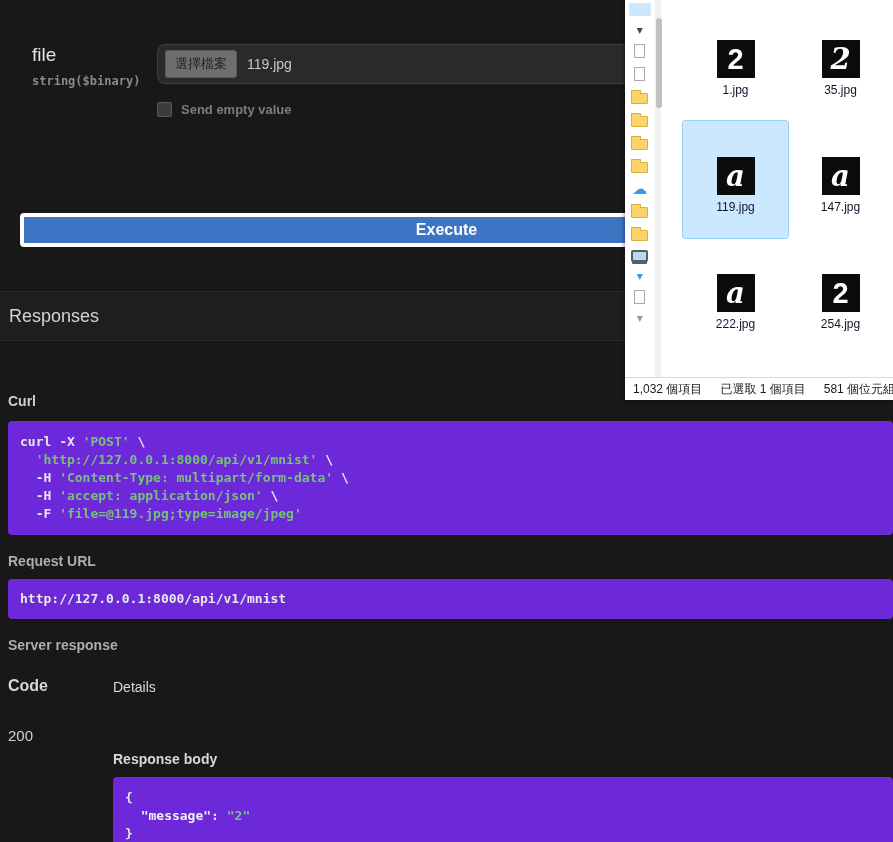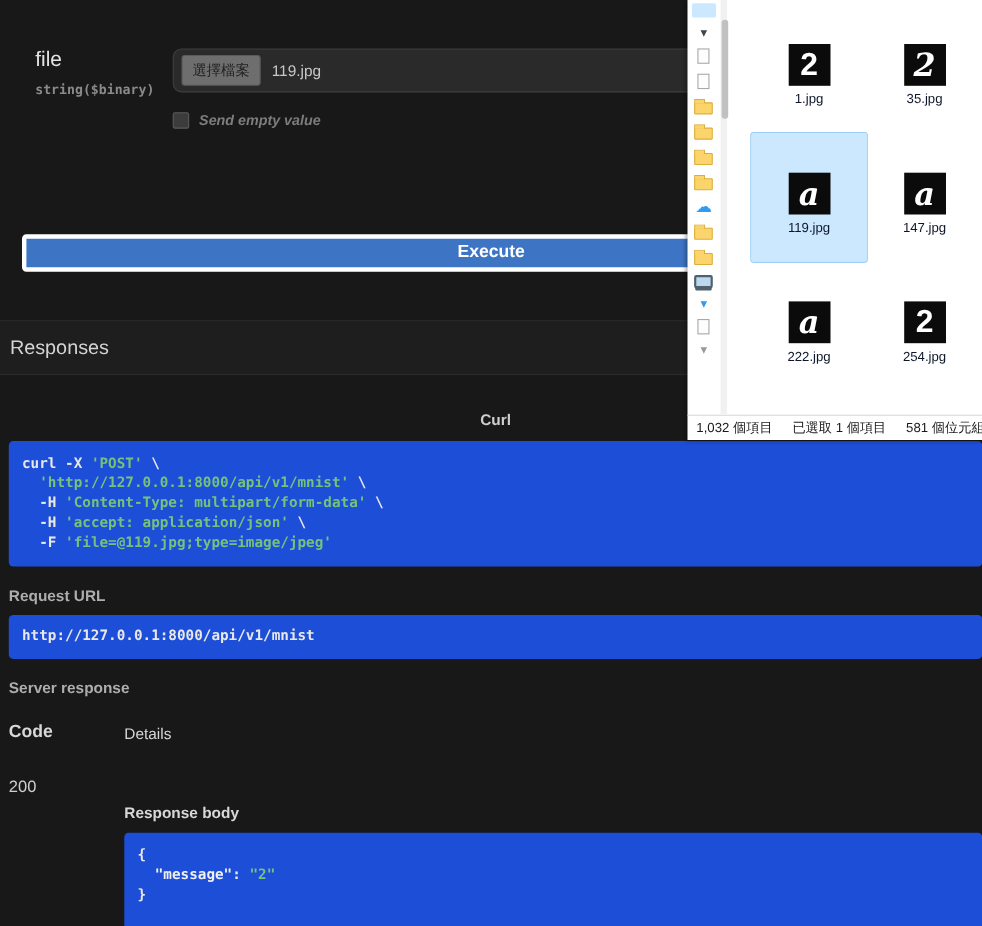--- a/index.html
+++ b/index.html
@@ -22,38 +22,38 @@
   .file-btn {
     background: #6e6e6e; color: #1f1f1f; font-size: 13px;
     padding: 4px 9px; border-radius: 3px; border: 1px solid #5a5a5a;
   }
   .file-name { margin-left: 10px; font-size: 14px; color: #c8c8c8; }
   .empty-row { display: flex; align-items: center; margin-top: 18px; }
   .checkbox {
     width: 15px; height: 15px; background: #3c3c3c; border: 1px solid #5a5a5a;
     border-radius: 2px; display: inline-block; cursor: pointer;
   }
-  .empty-label { margin-left: 9px; font-size: 13px; font-weight: bold; color: #7d7d7d; font-style: italic; }
+  .empty-label { margin-left: 9px; font-size: 13px; font-weight: bold; color: #7d7d7d; }
   .execute {
     display: block; margin: 96px 20px 0 20px; width: 853px; height: 34px;
     background: var(--accent, #3d74c4); border: 4px solid #ffffff; border-radius: 4px;
     color: #fff; font-family: "Liberation Sans", sans-serif;
     font-size: 16px; font-weight: bold; cursor: pointer;
   }
   .responses-band {
     margin-top: 44px; height: 50px; background: #1e1e1e;
     border-top: 1px solid #2a2a2a; border-bottom: 1px solid #2a2a2a;
     display: flex; align-items: center; padding-left: 9px;
   }
   .responses-band span { font-size: 18px; font-weight: normal; color: #d4d4d4; }
   .lower { padding: 0 0 0 8px; }
-  .sec-title { margin-top: 32px; font-size: 14px; font-weight: bold; color: #cfcfcf; text-align: center; }
+  .sec-title { margin-top: 52px; font-size: 14px; font-weight: bold; color: #cfcfcf; }
   .sec-label { margin-top: 18px; font-size: 14px; font-weight: bold; color: #adadad; }
   .code-block {
-    margin-top: 12px; background: #1d4ed8; border-radius: 4px; padding: 12px;
+    margin-top: 12px; background: #6d28d9; border-radius: 4px; padding: 12px;
   }
   .code-line {
     display: block; white-space: pre;
     font: bold 13px/18px "DejaVu Sans Mono", monospace; color: #e8e8e8;
   }
   .tok-str { color: var(--code-string, #77c27a); }
   .tok-key { color: #f0f0f0; }
   .url-block { margin-top: 10px; padding: 11px 12px; }
   .sr-grid { display: grid; grid-template-columns: 105px 1fr; margin-top: 24px; }
   .sr-code-h { font-size: 16px; font-weight: bold; color: #d8d8d8; }

